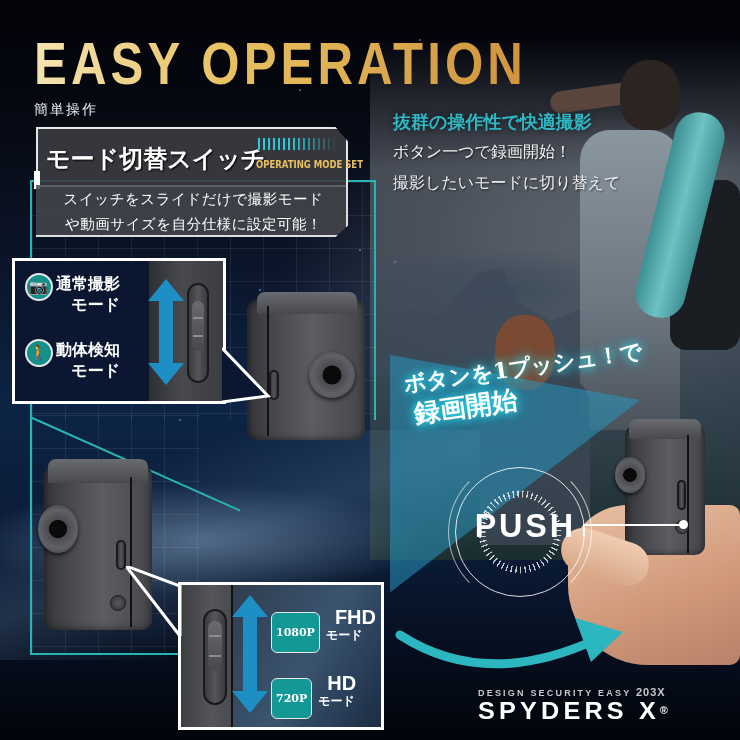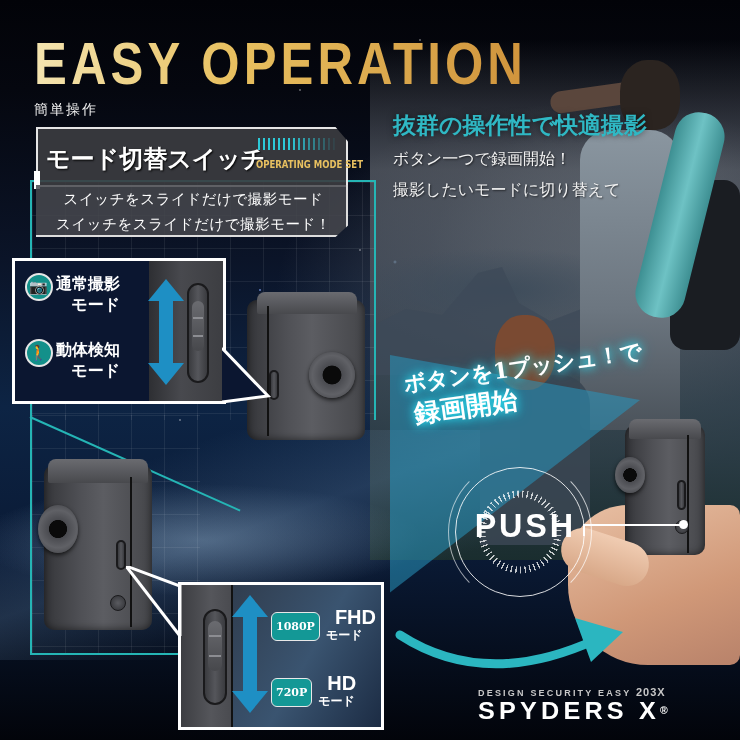--- a/index.html
+++ b/index.html
@@ -76,21 +76,21 @@
       -webkit-mask-image: linear-gradient(90deg, #000 40%, transparent 100%); mask-image: linear-gradient(90deg, #000 40%, transparent 100%); }
     .mode-card .op-label { position: absolute; left: 220px; top: 32px; color: #e8c060; font-size: 10px; font-weight: bold; letter-spacing: 0; transform: scaleX(0.85); transform-origin: left; white-space: nowrap; }
     .mode-card .desc { position: absolute; left: 0; top: 58px; width: 312px; height: 52px; background: rgba(70,72,78,0.85);
       border-bottom: 2px solid #ddd; border-right: 2px solid #ddd;
       clip-path: polygon(0 0, 100% 0, 100% 78%, 96% 100%, 0 100%); text-align: center; }
     .mode-card .desc p { color: #fff; font-size: 14.5px; line-height: 22px; padding: 3px 0 0 5px; letter-spacing: 0.5px; }
     .mode-card .notch { position: absolute; left: -2px; top: 44px; width: 6px; height: 18px; background: #fff; }
 
     
     .tagline { position: absolute; left: 393px; top: 110px; }
-    .tagline .main { color: #2fb8c4; font-family: Liberation Mono, monospace; font-size: 23px; font-weight: bold; letter-spacing: 0; text-shadow: 0 0 6px rgba(0,0,0,0.6); }
+    .tagline .main { color: #2fb8c4; font-family: Liberation Mono, monospace; font-size: 18px; font-weight: bold; letter-spacing: 0; text-shadow: 0 0 6px rgba(0,0,0,0.6); }
     .tagline .line { color: #f2f2f2; font-family: "DejaVu Serif", serif; font-size: 16px; margin-top: 8px; letter-spacing: 0; text-shadow: 1px 1px 2px rgba(0,0,0,.6); }
     .tagline .line + .line { margin-top: 10px; }
 
     
     .callout1 { position: absolute; left: 12px; top: 258px; width: 214px; height: 146px; border: 3px solid #fff; background: #0b1630; overflow: hidden; }
     .callout1 .device-side { position: absolute; left: 134px; top: 0; width: 80px; height: 146px; background: linear-gradient(90deg, #2e2f33, #48494e 40%, #3b3c40); }
     .slider { position: absolute; border: 2px solid #1a1a1c; border-radius: 14px; background: linear-gradient(90deg, #3a3b3f, #55565b, #3a3b3f); }
     .slider .knob { position: absolute; left: 3px; right: 3px; border-radius: 9px; background: linear-gradient(180deg,#6a6b70,#47484c); }
     .slider .ridge { position: absolute; left: 4px; right: 4px; height: 2px; background: #8c8d92; }
     .callout1 .slider { left: 172px; top: 22px; width: 22px; height: 100px; }
@@ -115,21 +115,21 @@
     .dev1 { left: 247px; top: 300px; width: 118px; height: 140px; }
     .dev2 { left: 44px; top: 465px; width: 108px; height: 165px; }
     .dev3 { left: 625px; top: 425px; width: 80px; height: 130px; }
 
     
     .callout2 { position: absolute; left: 178px; top: 582px; width: 206px; height: 148px; border: 3px solid #fff; background: linear-gradient(120deg, #2c3340, #3a5470 60%, #1c2c44); overflow: hidden; }
     .callout2 .device-side { position: absolute; left: 0; top: 0; width: 52px; height: 148px; background: linear-gradient(90deg,#3d3e42,#55565b 60%,#4a4b50); border-right: 2px solid #111; }
     .callout2 .slider { left: 22px; top: 24px; width: 24px; height: 96px; }
     .callout2 .arrow-v { left: 62px; top: 30px; height: 78px; }
     .res-row { position: absolute; left: 90px; display: flex; gap: 6px; align-items: flex-start; }
-    .res-row .badge { background: #139896; color: #fff; border: 1.5px solid #e8e8e8; border-radius: 6px; font-family: "DejaVu Serif", serif; font-size: 11px; font-weight: bold; padding: 7px 4px; margin-top: 5px; }
+    .res-row .badge { background: #139896; color: #fff; border: 1.5px solid #e8e8e8; border-radius: 6px; font-family: "DejaVu Serif", serif; font-size: 11px; font-weight: bold; padding: 13px 4px; margin-top: 5px; }
     .res-row .label { color: #fff; font-family: Liberation Sans, sans-serif; font-weight: bold; font-size: 20px; line-height: 20px; margin-left: 9px; }
     .res-row .sub { color: #fff; font-family: "DejaVu Serif", serif; font-size: 12px; font-weight: bold; line-height: 16px; }
     .row-fhd { top: 22px; }
     .row-hd { top: 88px; }
 
     
     .teal-wedge { position: absolute; left: 390px; top: 355px; width: 250px; height: 250px; background: rgba(40,150,190,0.55);
       clip-path: polygon(0 0, 100% 18%, 0 95%); }
     .push-copy { position: absolute; left: 402px; top: 370px; transform: rotate(-8deg); transform-origin: left top; }
     .push-copy .l1 { color: #fff; font-family: "DejaVu Serif", serif; font-weight: bold; font-size: 22px; text-shadow: 0 0 8px #2ff0ff, 0 0 14px #1aa8c8; letter-spacing: 0; }
@@ -184,21 +184,21 @@
   <div class="sub-headline">簡単操作</div>
 
   <div class="mode-card">
     <div class="frame"></div>
     <div class="notch"></div>
     <div class="title">モード切替スイッチ</div>
     <div class="bars"></div>
     <div class="op-label">OPERATING MODE SET</div>
     <div class="desc">
       <p>スイッチをスライドだけで撮影モード</p>
-      <p>スイッチをスライドだけで撮影モード！</p>
+      <p>や動画サイズを自分仕様に設定可能！</p>
     </div>
   </div>
 
   <div class="tagline">
     <div class="main">抜群の操作性で快適撮影</div>
     <div class="line">ボタン一つで録画開始！</div>
     <div class="line">撮影したいモードに切り替えて</div>
   </div>
 
   <div class="device dev1">

